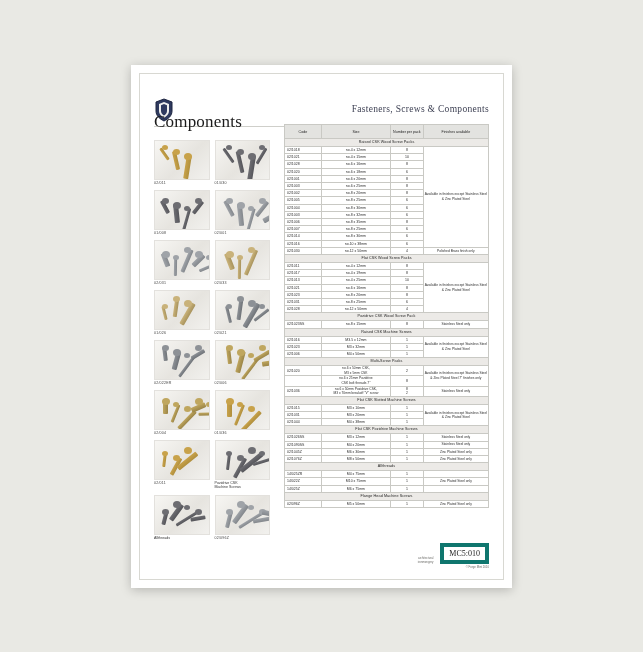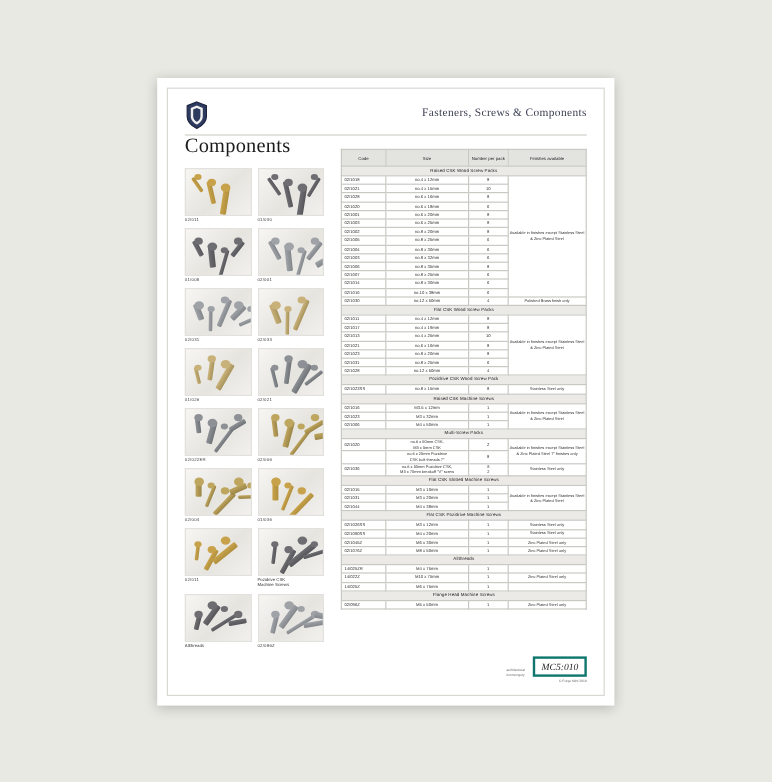--- a/index.html
+++ b/index.html
@@ -17,21 +17,21 @@
     box-shadow:0 2px 10px rgba(0,0,0,.22);
   }
   .page-inner{
     position:absolute;
     left:8px;top:8px;right:8px;bottom:8px;
     border:1px solid #d8d8d2;
     background:#fff;
   }
   
   .hdr{
-    position:absolute;left:14px;right:14px;top:10px;height:30px;
+    position:absolute;left:14px;right:14px;top:24px;height:30px;
   }
   .crest{
     position:absolute;left:0;top:0;width:20px;height:24px;
   }
   .crest svg{display:block;}
   .hdr-title{
     position:absolute;right:0;top:6px;
     font-size:9.5px;color:#3c3f52;letter-spacing:.3px;
   }
   .hdr-rule{
@@ -96,24 +96,23 @@
   td.multi{white-space:normal;line-height:4.6px;font-size:3.3px;}
   .colw1{width:18%;}
   .colw2{width:34%;}
   .colw3{width:16%;}
   .colw4{width:32%;}
   
   .foot{
     position:absolute;right:14px;bottom:10px;text-align:right;
   }
   .foot-box{
-    display:inline-block;border:2px solid #0f766e;
+    display:inline-block;border:4px solid #0f766e;
     padding:2px 5px;font-size:8px;color:#1c1c1c;
     font-family:"Liberation Serif", serif;
-    font-style:italic;
   }
   .foot-side{
     display:inline-block;vertical-align:bottom;
     font-size:2.8px;color:#6a6a66;margin-right:3px;text-align:right;
     line-height:3.4px;
     font-family:"Liberation Sans", sans-serif;
   }
   .foot-date{
     font-size:2.8px;color:#6a6a66;margin-top:1px;
     font-family:"Liberation Sans", sans-serif;

